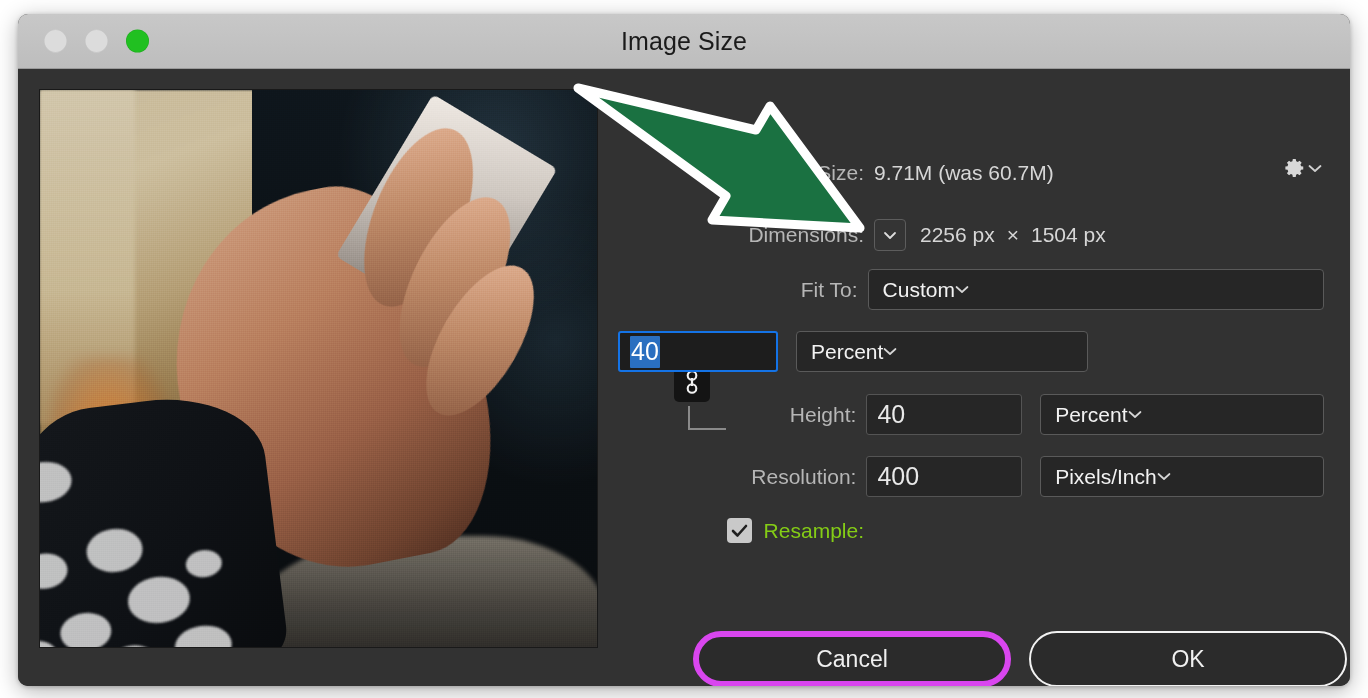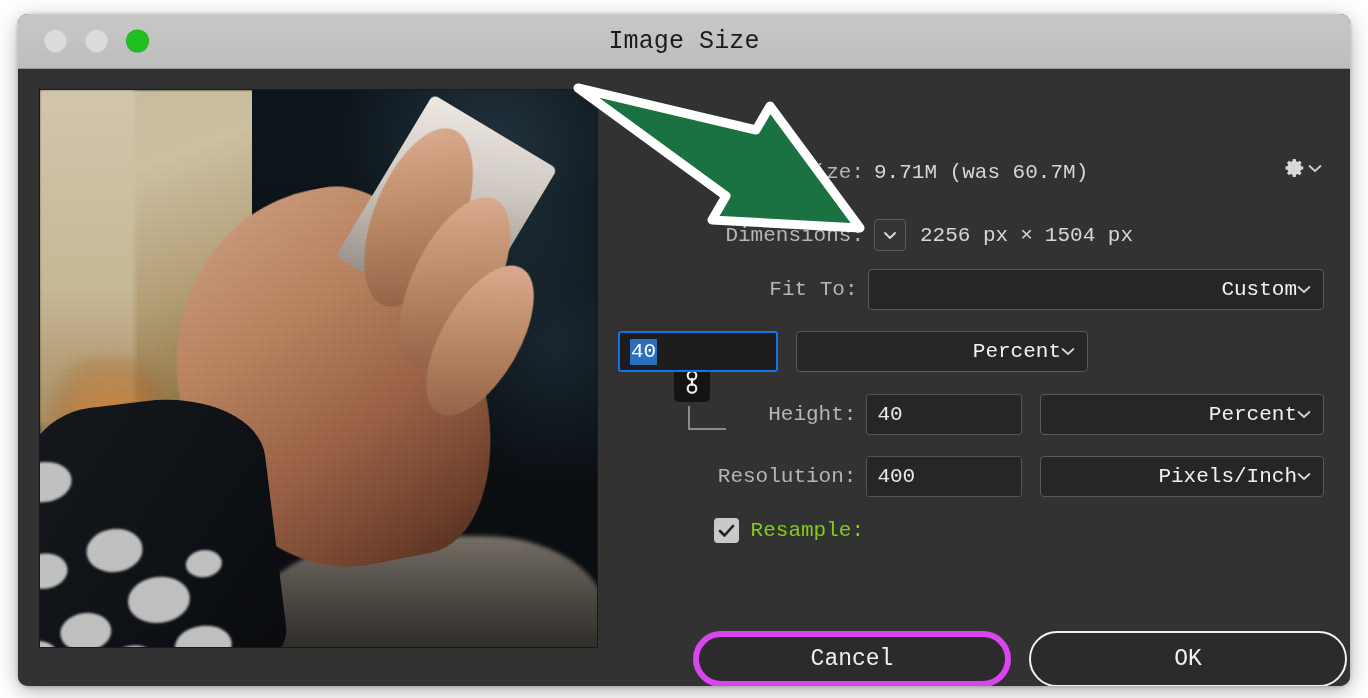--- a/index.html
+++ b/index.html
@@ -10,21 +10,20 @@
     height: 698px;
     overflow: hidden;
     font-family: "Liberation Sans", sans-serif;
   }
 
   #root {
     position: relative;
     width: 1368px;
     height: 544px;
     background: #ffffff;
-    font-family: Liberation Mono, monospace;
   }
 
   
   .window {
     position: absolute;
     left: 18px;
     top: 14px;
     width: 1332px;
     height: 672px;
     border-radius: 10px;
@@ -215,21 +214,21 @@
 
   .label-col { width: 256px; padding-right: 10px; box-sizing: border-box; }
 
   .field {
     box-sizing: border-box;
     height: 41px;
     background: #262626;
     border: 1px solid #545454;
     border-radius: 3px;
     color: #e9e9e9;
-    font-size: 21px;
+    font-size: 25px;
     display: flex;
     align-items: center;
     padding: 0 10px;
   }
   .field.focused {
     border: 2px solid #1473e6;
     background: #1d1d1d;
   }
   .field .sel {
     background: #2a6fc0;
@@ -243,21 +242,21 @@
   .select {
     box-sizing: border-box;
     height: 41px;
     background: #262626;
     border: 1px solid #5a5a5a;
     border-radius: 4px;
     color: #f2f2f2;
     font-size: 21px;
     display: flex;
     align-items: center;
-    justify-content: flex-end;
+    justify-content: flex-start;
     padding: 0 12px 0 14px;
     cursor: pointer;
   }
   .select.wide   { width: 468px; }
   .select.narrow { width: 292px; }
 
   .chev {
     width: 14px; height: 9px;
     flex: 0 0 auto;
   }

